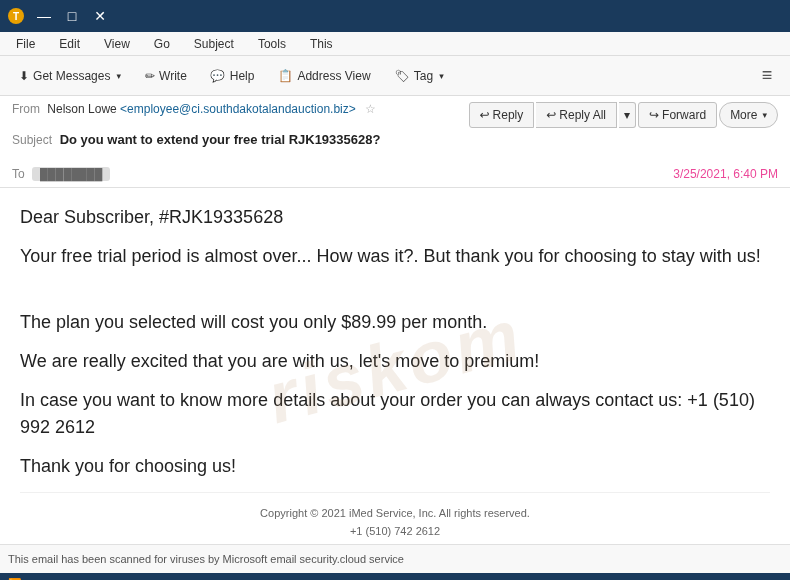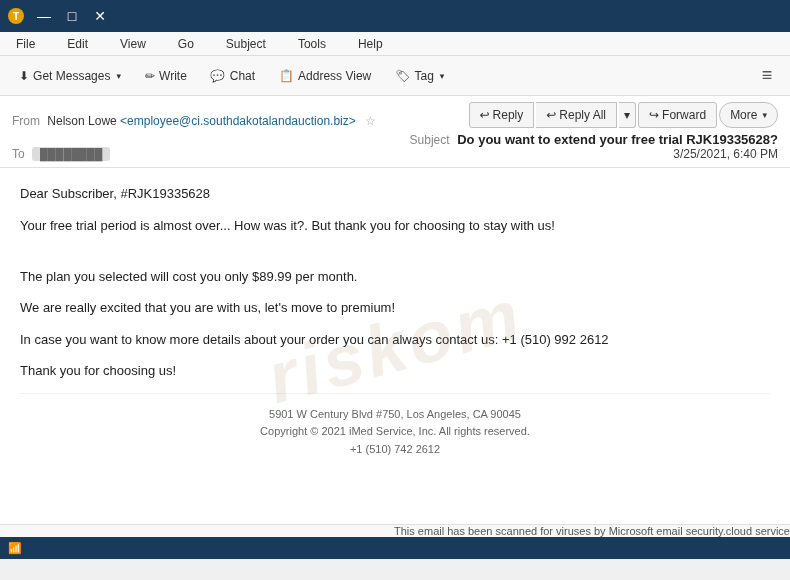--- a/index.html
+++ b/index.html
@@ -55,21 +55,21 @@
     }
 
     
     .menu-bar {
       background: #f8f8f8;
       border-bottom: 1px solid #ddd;
       height: 24px;
       display: flex;
       align-items: center;
       padding: 0 8px;
-      gap: 16px;
+      gap: 8px;
     }
     .menu-item {
       padding: 2px 8px;
       font-size: 12px;
       cursor: pointer;
       border-radius: 3px;
       color: #333;
     }
 
     
@@ -107,21 +107,21 @@
     }
 
     
     .email-header {
       background: white;
       border-bottom: 1px solid #e0e0e0;
       padding: 6px 12px;
     }
     .email-header-top {
       display: flex;
-      align-items: flex-end;
+      align-items: flex-start;
       justify-content: space-between;
       margin-bottom: 4px;
     }
     .from-line {
       font-size: 12px;
       color: #333;
     }
     .from-label {
       color: #888;
       margin-right: 4px;
@@ -156,22 +156,21 @@
       border-radius: 0 3px 3px 0;
       padding: 3px 5px;
     }
     .action-btn-main {
       border-radius: 3px 0 0 3px;
     }
     .subject-line {
       font-size: 13px;
       font-weight: bold;
       color: #222;
-      margin-bottom: 0;
-      text-align: right;
+      margin-bottom: 20px;
     }
     .subject-label {
       color: #888;
       font-weight: normal;
       font-size: 12px;
       margin-right: 4px;
     }
     .to-date-line {
       display: flex;
       justify-content: space-between;
@@ -180,35 +179,35 @@
     .to-line {
       font-size: 12px;
       color: #666;
     }
     .to-label {
       color: #888;
       margin-right: 4px;
     }
     .date-text {
       font-size: 12px;
-      color: #404040;
+      color: #ec4899;
     }
 
     
     .email-body {
       background: white;
       flex: 1;
       padding: 16px 20px;
       overflow-y: auto;
       height: calc(580px - 32px - 24px - 40px - 80px - 48px);
       position: relative;
     }
     .email-body p {
       margin-bottom: 12px;
-      font-size: 13px;
+      font-size: 18px;
       line-height: 1.5;
       color: #222;
     }
 
     
     .watermark {
       position: absolute;
       top: 50%;
       left: 50%;
       transform: translate(-50%, -50%) rotate(-15deg);
@@ -229,21 +228,22 @@
       color: #666;
       line-height: 1.6;
       border-top: 1px solid #f0f0f0;
       background: white;
     }
 
     
     .virus-notice {
       background: #f8f8f8;
       border-top: 1px solid #e0e0e0;
-      text-align: right;
+      text-align: left;
+      padding: 8px;
       font-size: 11px;
       color: #555;
     }
 
     
     .status-bar {
       background: #1a3a5c;
       height: 22px;
       display: flex;
       align-items: center;
@@ -271,36 +271,36 @@
   </div>
 </div>
 
 <div class="menu-bar">
   <span class="menu-item">File</span>
   <span class="menu-item">Edit</span>
   <span class="menu-item">View</span>
   <span class="menu-item">Go</span>
   <span class="menu-item">Subject</span>
   <span class="menu-item">Tools</span>
-  <span class="menu-item">Help</span>
+  <span class="menu-item">This</span>
 </div>
 
 <div class="toolbar">
   <button class="toolbar-btn">
     <span>⬇</span>
     <span>Get Messages</span>
     <span class="dropdown-arrow">▾</span>
   </button>
   <button class="toolbar-btn">
     <span>✏</span>
     <span>Write</span>
   </button>
   <button class="toolbar-btn">
     <span>💬</span>
-    <span>Chat</span>
+    <span>Help</span>
   </button>
   <button class="toolbar-btn">
     <span>📋</span>
     <span>Address View</span>
   </button>
   <button class="toolbar-btn">
     <span>🏷</span>
     <span>Tag</span>
     <span class="dropdown-arrow">▾</span>
   </button>
@@ -359,21 +359,20 @@
   <p>Your free trial period is almost over... How was it?. But thank you for choosing to stay with us!</p>
   <p>
     <br>
     <span>The plan you selected will cost you only $89.99 per month.</span>
   </p>
   <p>We are really excited that you are with us, let's move to premium!</p>
   <p>In case you want to know more details about your order you can always contact us: +1 (510) 992 2612</p>
   <p>Thank you for choosing us!</p>
 
   <div class="email-footer">
-    <div>5901 W Century Blvd #750, Los Angeles, CA 90045</div>
     <div>Copyright © 2021 iMed Service, Inc. All rights reserved.</div>
     <div>+1 (510) 742 2612</div>
   </div>
 </div>
 
 <div class="virus-notice">
   <span>This email has been scanned for viruses by Microsoft email security.cloud service</span>
 </div>
 
 <div class="status-bar">

